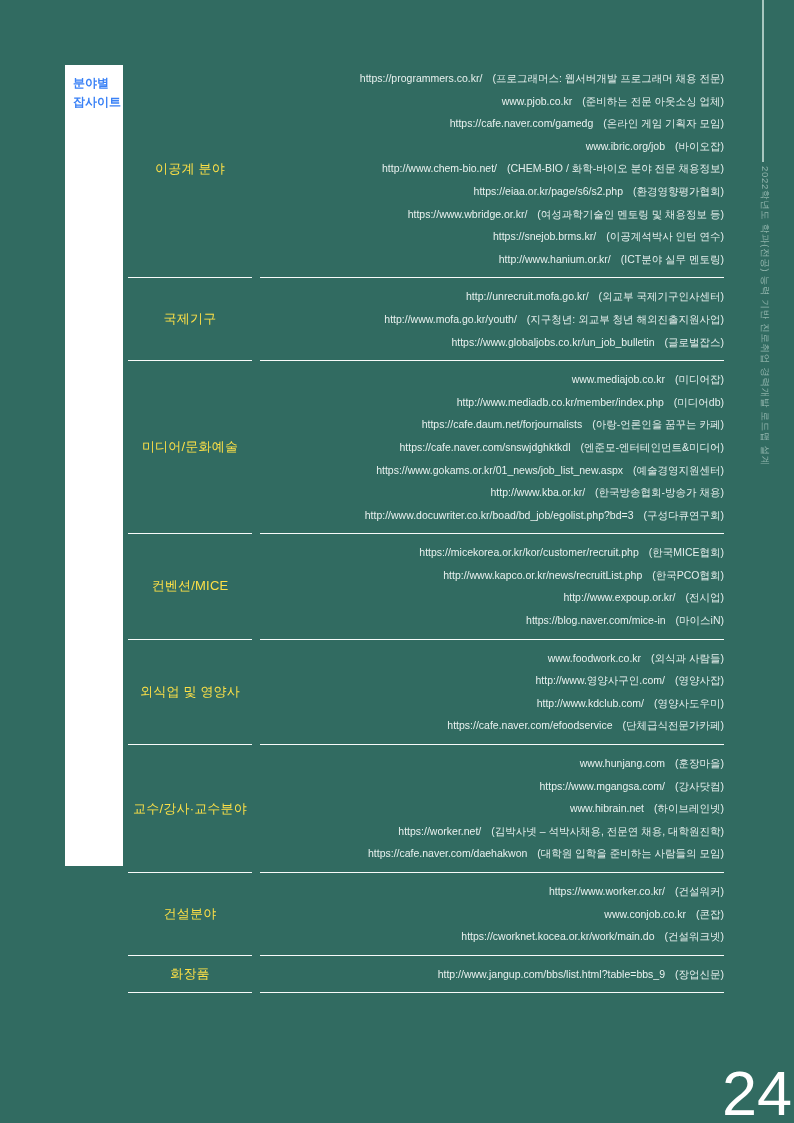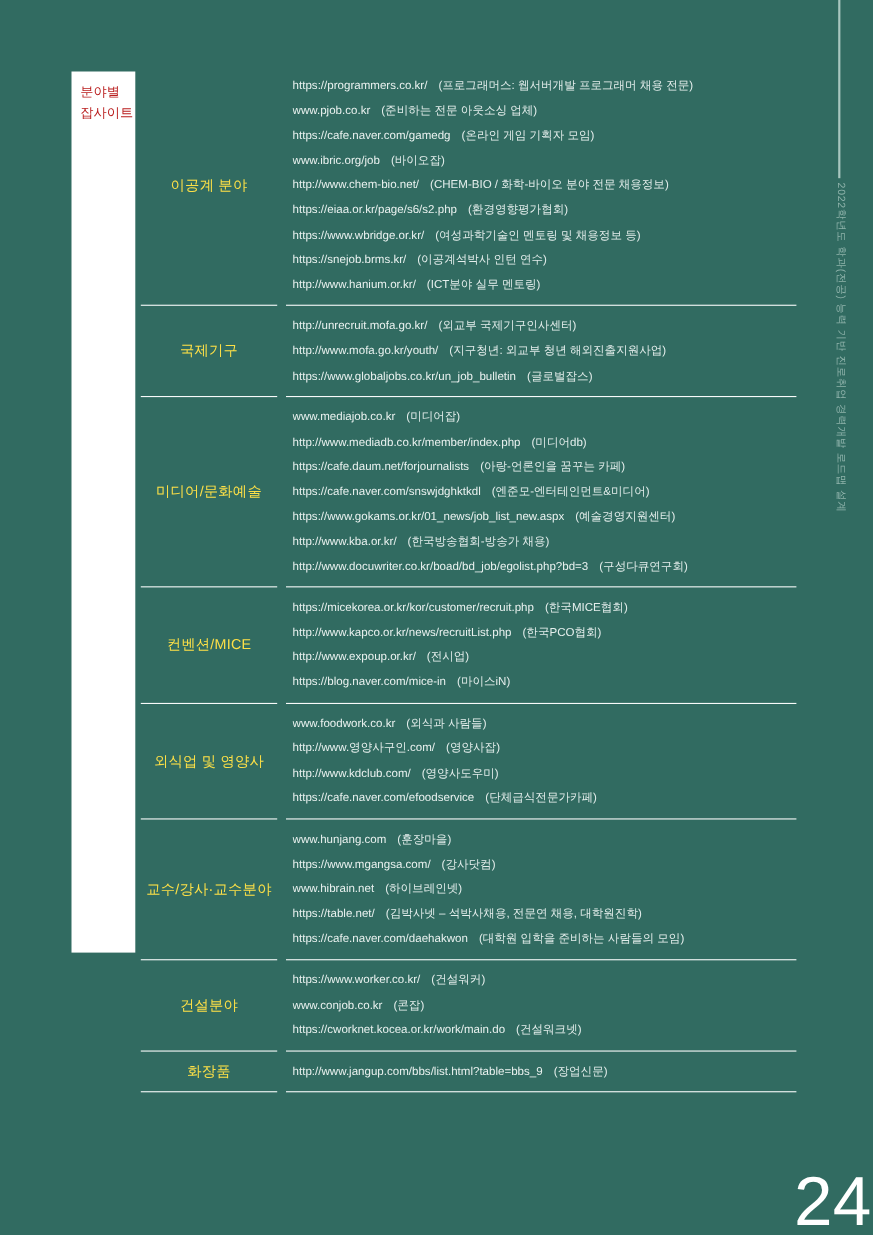--- a/index.html
+++ b/index.html
@@ -14,23 +14,23 @@
     margin: 0 auto;
   }
   .sidebar-box {
     position: absolute;
     left: 65px;
     top: 65px;
     width: 58px;
     height: 801px;
     background: #ffffff;
     padding: 9px 0 0 8px;
-    color: #b91c1c;
+    color: #3b82f6;
     font-size: 12px;
-    font-weight: normal;
+    font-weight: bold;
     line-height: 1.55;
   }
   .jobs-table {
     position: absolute;
     left: 128px;
     top: 60px;
     width: 596px;
   }
   .row { display: flex; }
   .cat-cell {
@@ -50,20 +50,21 @@
     flex: 1;
     border-bottom: 1px solid #f8fbfa;
     padding: 7px 0 7px 6px;
   }
   .link-line {
     line-height: 22.6px;
     font-size: 10.5px;
     color: #e9f1ef;
     white-space: nowrap;
     overflow: hidden;
+    text-align: right;
   }
   .url { margin-right: 10px; }
   .note { color: #e4eeec; }
   .side-rule {
     position: absolute;
     left: 762px;
     top: 0;
     width: 2px;
     height: 162px;
     background: #a8c6bf;
@@ -155,21 +156,21 @@
           <div class="link-line"><span class="url">http://www.kdclub.com/</span><span class="note">(영양사도우미)</span></div>
           <div class="link-line"><span class="url">https://cafe.naver.com/efoodservice</span><span class="note">(단체급식전문가카페)</span></div>
         </div>
       </div>
       <div class="row">
         <div class="cat-cell">교수/강사·교수분야</div>
         <div class="links-cell">
           <div class="link-line"><span class="url">www.hunjang.com</span><span class="note">(훈장마을)</span></div>
           <div class="link-line"><span class="url">https://www.mgangsa.com/</span><span class="note">(강사닷컴)</span></div>
           <div class="link-line"><span class="url">www.hibrain.net</span><span class="note">(하이브레인넷)</span></div>
-          <div class="link-line"><span class="url">https://table.net/</span><span class="note">(김박사넷 – 석박사채용, 전문연 채용, 대학원진학)</span></div>
+          <div class="link-line"><span class="url">https://worker.net/</span><span class="note">(김박사넷 – 석박사채용, 전문연 채용, 대학원진학)</span></div>
           <div class="link-line"><span class="url">https://cafe.naver.com/daehakwon</span><span class="note">(대학원 입학을 준비하는 사람들의 모임)</span></div>
         </div>
       </div>
       <div class="row">
         <div class="cat-cell">건설분야</div>
         <div class="links-cell">
           <div class="link-line"><span class="url">https://www.worker.co.kr/</span><span class="note">(건설워커)</span></div>
           <div class="link-line"><span class="url">www.conjob.co.kr</span><span class="note">(콘잡)</span></div>
           <div class="link-line"><span class="url">https://cworknet.kocea.or.kr/work/main.do</span><span class="note">(건설워크넷)</span></div>
         </div>

